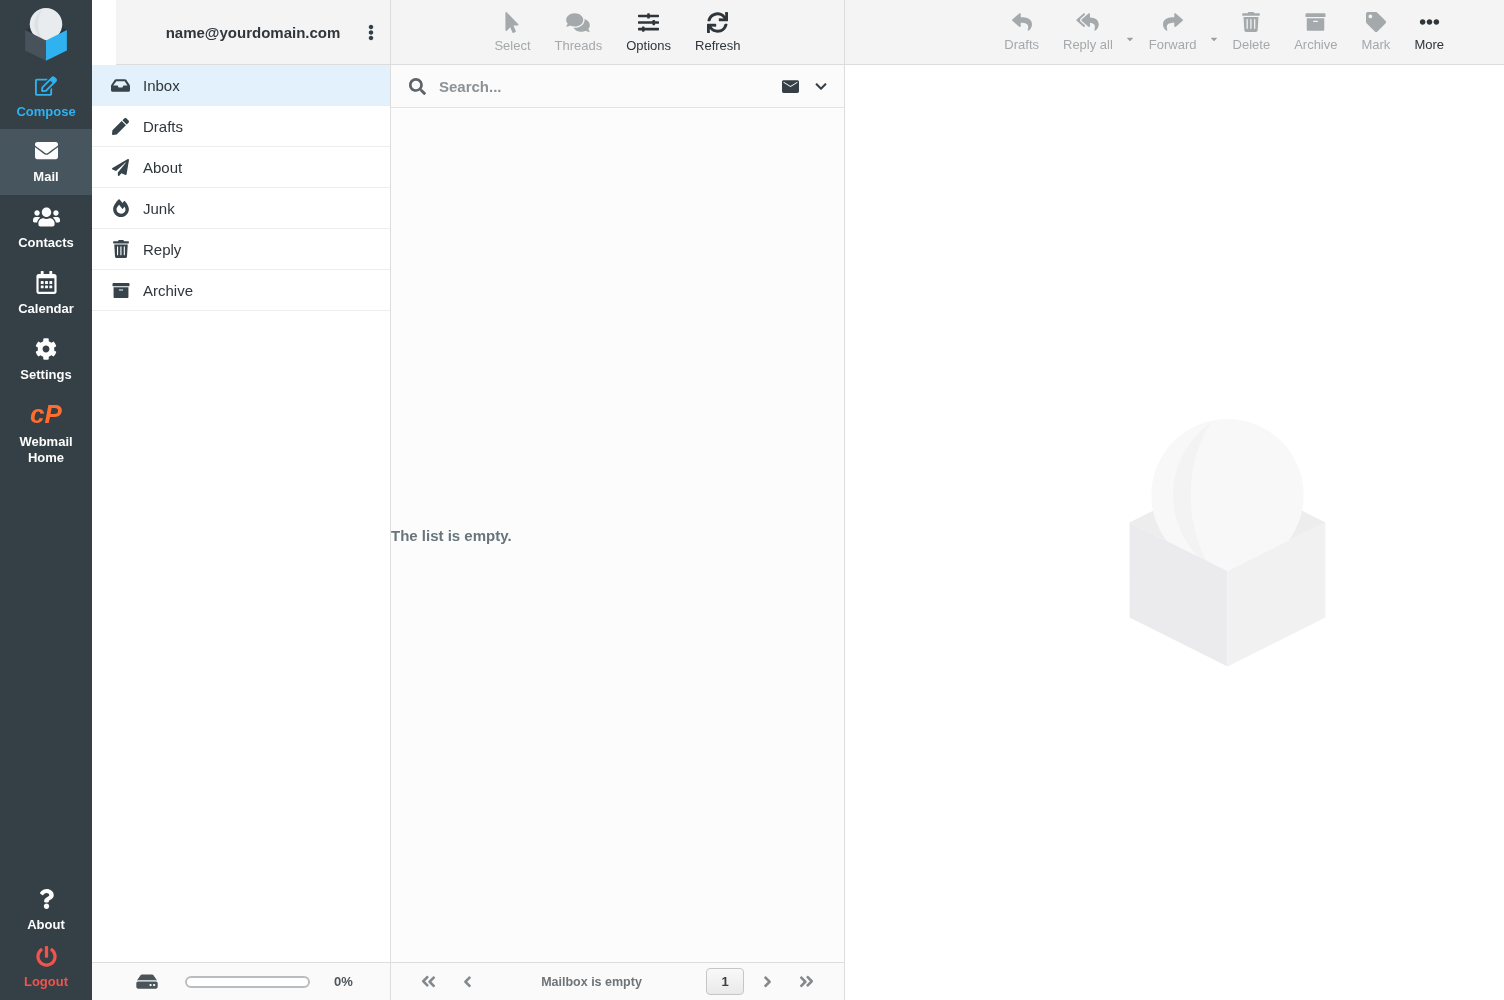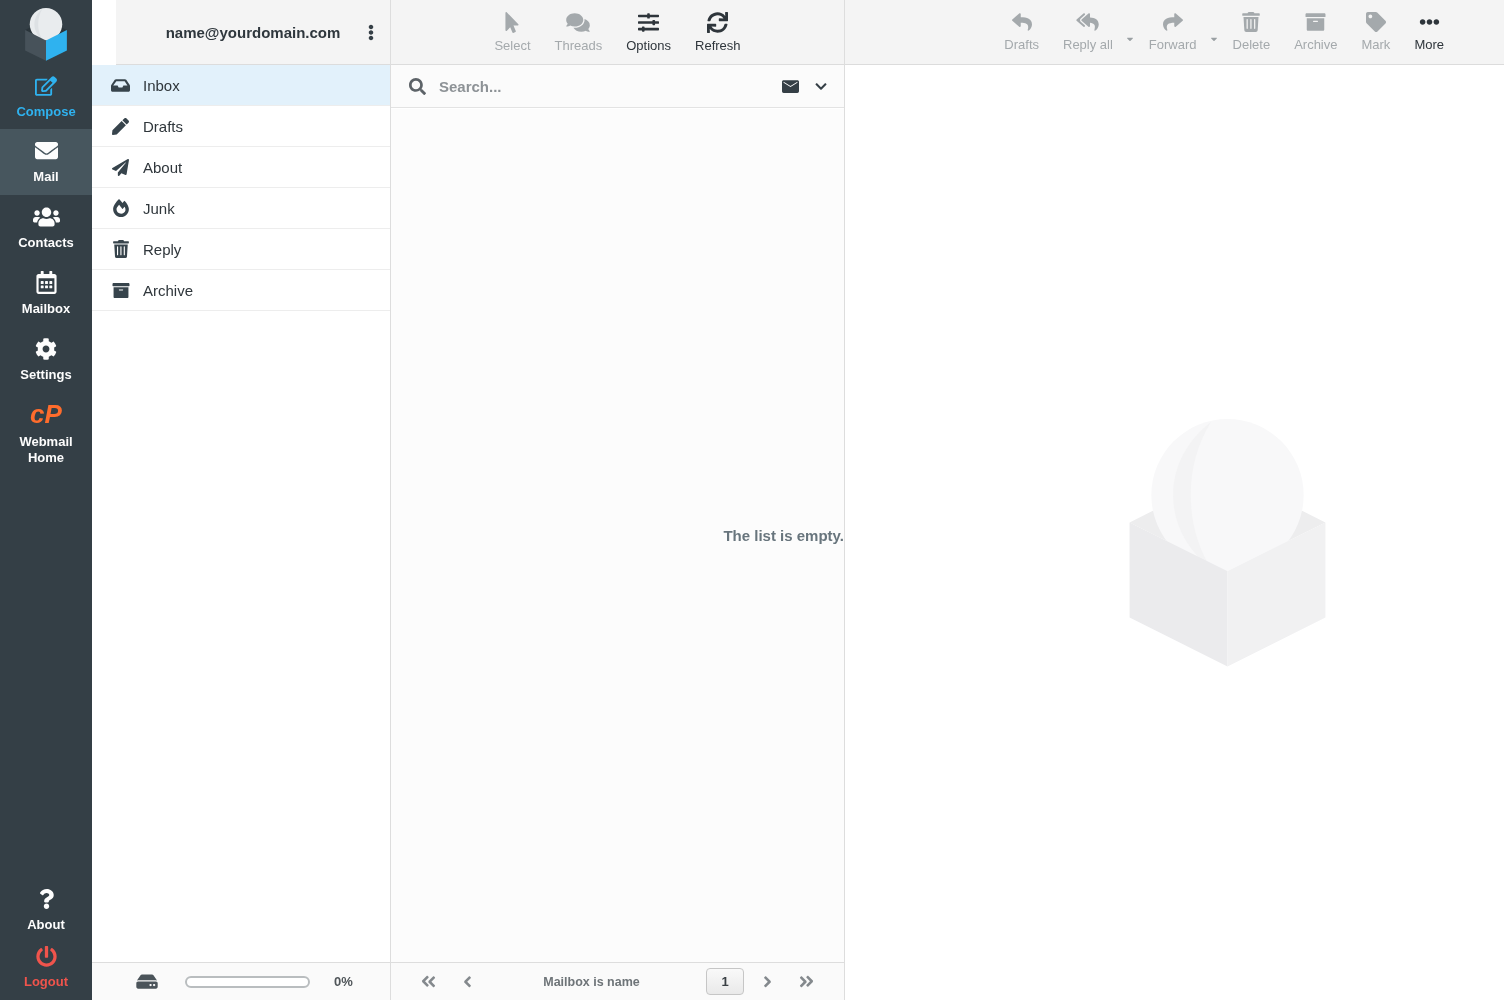--- a/index.html
+++ b/index.html
@@ -103,21 +103,21 @@
   .search-input {
     flex: 1; border: 0; background: transparent; outline: none;
     font: inherit; font-size: 15px; font-weight: 700; color: #0c4a6e;
   }
   .search-input::placeholder { color: #8d9296; font-weight: 700; }
   .scope-btn { color: #353f46; display: flex; align-items: center; }
 
   
   .list-body {
     position: absolute; top: 109px; bottom: 38px; left: 0; right: 0;
-    background: #fcfcfc; display: flex; align-items: center; justify-content: flex-end;
+    background: #fcfcfc; display: flex; align-items: center; justify-content: flex-start;
   }
   .empty-text { font-size: 15px; font-weight: 700; color: #68757d; }
 
   
   .message-toolbar { justify-content: flex-end; padding-right: 48px; }
   .tbtn.dark { color: #2e353b; }
   .tbtn.dark .tlabel { color: #2e353b; }
 
   
   .content-body { position: absolute; top: 66px; left: 0; right: 0; bottom: 0; background: #fff; }
@@ -165,21 +165,21 @@
       </span>
       <span class="slabel">Contacts</span>
     </button>
 
     <button class="side-item si-nav">
       <span class="sicon">
         <svg width="21" height="23" viewBox="0 0 448 512" fill="currentColor">
             <path d="M148 288h-40c-6.6 0-12-5.4-12-12v-40c0-6.6 5.4-12 12-12h40c6.6 0 12 5.4 12 12v40c0 6.6-5.4 12-12 12zm108-12v-40c0-6.6-5.4-12-12-12h-40c-6.6 0-12 5.4-12 12v40c0 6.6 5.4 12 12 12h40c6.6 0 12-5.4 12-12zm96 0v-40c0-6.6-5.4-12-12-12h-40c-6.6 0-12 5.4-12 12v40c0 6.6 5.4 12 12 12h40c6.6 0 12-5.4 12-12zm-96 96v-40c0-6.6-5.4-12-12-12h-40c-6.6 0-12 5.4-12 12v40c0 6.6 5.4 12 12 12h40c6.6 0 12-5.4 12-12zm-96 0v-40c0-6.6-5.4-12-12-12h-40c-6.6 0-12 5.4-12 12v40c0 6.6 5.4 12 12 12h40c6.6 0 12-5.4 12-12zm192 0v-40c0-6.6-5.4-12-12-12h-40c-6.6 0-12 5.4-12 12v40c0 6.6 5.4 12 12 12h40c6.6 0 12-5.4 12-12zm96-260v352c0 26.5-21.5 48-48 48H48c-26.5 0-48-21.5-48-48V112c0-26.5 21.5-48 48-48h48V12c0-6.6 5.4-12 12-12h40c6.6 0 12 5.4 12 12v52h128V12c0-6.6 5.4-12 12-12h40c6.6 0 12 5.4 12 12v52h48c26.5 0 48 21.5 48 48zm-48 346V160H48v298c0 3.3 2.7 6 6 6h340c3.3 0 6-2.7 6-6z"></path>
           </svg>
       </span>
-      <span class="slabel">Mailbox</span>
+      <span class="slabel">Calendar</span>
     </button>
 
     <button class="side-item si-nav">
       <span class="sicon">
         <svg width="22" height="22" viewBox="0 0 512 512" fill="currentColor">
             <path d="M487.4 315.7l-42.6-24.6c4.3-23.2 4.3-47 0-70.2l42.6-24.6c4.9-2.8 7.1-8.6 5.5-14-11.1-35.6-30-67.8-54.7-94.6-3.8-4.1-10-5.1-14.8-2.3L380.8 110c-17.9-15.4-38.5-27.3-60.8-35.1V25.8c0-5.6-3.9-10.5-9.4-11.7-36.7-8.2-74.3-7.8-109.2 0-5.5 1.2-9.4 6.1-9.4 11.7V75c-22.2 7.9-42.8 19.8-60.8 35.1L88.7 85.5c-4.9-2.8-11-1.9-14.8 2.3-24.7 26.7-43.6 58.9-54.7 94.6-1.7 5.4.6 11.2 5.5 14L67.3 221c-4.3 23.2-4.3 47 0 70.2l-42.6 24.6c-4.9 2.8-7.1 8.6-5.5 14 11.1 35.6 30 67.8 54.7 94.6 3.8 4.1 10 5.1 14.8 2.3l42.6-24.6c17.9 15.4 38.5 27.3 60.8 35.1v49.2c0 5.6 3.9 10.5 9.4 11.7 36.7 8.2 74.3 7.8 109.2 0 5.5-1.2 9.4-6.1 9.4-11.7v-49.2c22.2-7.9 42.8-19.8 60.8-35.1l42.6 24.6c4.9 2.8 11 1.9 14.8-2.3 24.7-26.7 43.6-58.9 54.7-94.6 1.5-5.5-.7-11.3-5.6-14.1zM256 336c-44.1 0-80-35.9-80-80s35.9-80 80-80 80 35.9 80 80-35.9 80-80 80z"></path>
           </svg>
       </span>
       <span class="slabel">Settings</span>
     </button>
@@ -345,21 +345,21 @@
       <button class="pg-btn">
         <svg width="19" height="17" viewBox="0 0 448 512" fill="currentColor">
             <path d="M223.7 239l136-136c9.4-9.4 24.6-9.4 33.9 0l22.6 22.6c9.4 9.4 9.4 24.6 0 33.9L312.1 264l103.9 103.9c9.4 9.4 9.4 24.6 0 33.9L393.4 424c-9.4 9.4-24.6 9.4-33.9 0l-136-136c-9.2-9.4-9.2-24.6.2-33.9zm-192 34l136 136c9.4 9.4 24.6 9.4 33.9 0l22.6-22.6c9.4-9.4 9.4-24.6 0-33.9L120.1 248l103.9-103.9c9.4-9.4 9.4-24.6 0-33.9L201.4 88c-9.4-9.4-24.6-9.4-33.9 0l-136 136c-9.2 9.4-9.2 24.6.2 34z"></path>
           </svg>
       </button>
       <button class="pg-btn">
         <svg width="11" height="17" viewBox="0 0 256 512" fill="currentColor">
             <path d="M31.7 239l136-136c9.4-9.4 24.6-9.4 33.9 0l22.6 22.6c9.4 9.4 9.4 24.6 0 33.9L120.1 264l103.9 103.9c9.4 9.4 9.4 24.6 0 33.9L201.4 424c-9.4 9.4-24.6 9.4-33.9 0l-136-136c-9.2-9.4-9.2-24.6.2-33.9z"></path>
           </svg>
       </button>
-      <span class="pg-status">Mailbox is name</span>
+      <span class="pg-status">Mailbox is empty</span>
       <button class="pg-page">1</button>
       <button class="pg-btn" style="transform:scaleX(-1)">
         <svg width="11" height="17" viewBox="0 0 256 512" fill="currentColor">
             <path d="M31.7 239l136-136c9.4-9.4 24.6-9.4 33.9 0l22.6 22.6c9.4 9.4 9.4 24.6 0 33.9L120.1 264l103.9 103.9c9.4 9.4 9.4 24.6 0 33.9L201.4 424c-9.4 9.4-24.6 9.4-33.9 0l-136-136c-9.2-9.4-9.2-24.6.2-33.9z"></path>
           </svg>
       </button>
       <button class="pg-btn" style="transform:scaleX(-1)">
         <svg width="19" height="17" viewBox="0 0 448 512" fill="currentColor">
             <path d="M223.7 239l136-136c9.4-9.4 24.6-9.4 33.9 0l22.6 22.6c9.4 9.4 9.4 24.6 0 33.9L312.1 264l103.9 103.9c9.4 9.4 9.4 24.6 0 33.9L393.4 424c-9.4 9.4-24.6 9.4-33.9 0l-136-136c-9.2-9.4-9.2-24.6.2-33.9zm-192 34l136 136c9.4 9.4 24.6 9.4 33.9 0l22.6-22.6c9.4-9.4 9.4-24.6 0-33.9L120.1 248l103.9-103.9c9.4-9.4 9.4-24.6 0-33.9L201.4 88c-9.4-9.4-24.6-9.4-33.9 0l-136 136c-9.2 9.4-9.2 24.6.2 34z"></path>
           </svg>

